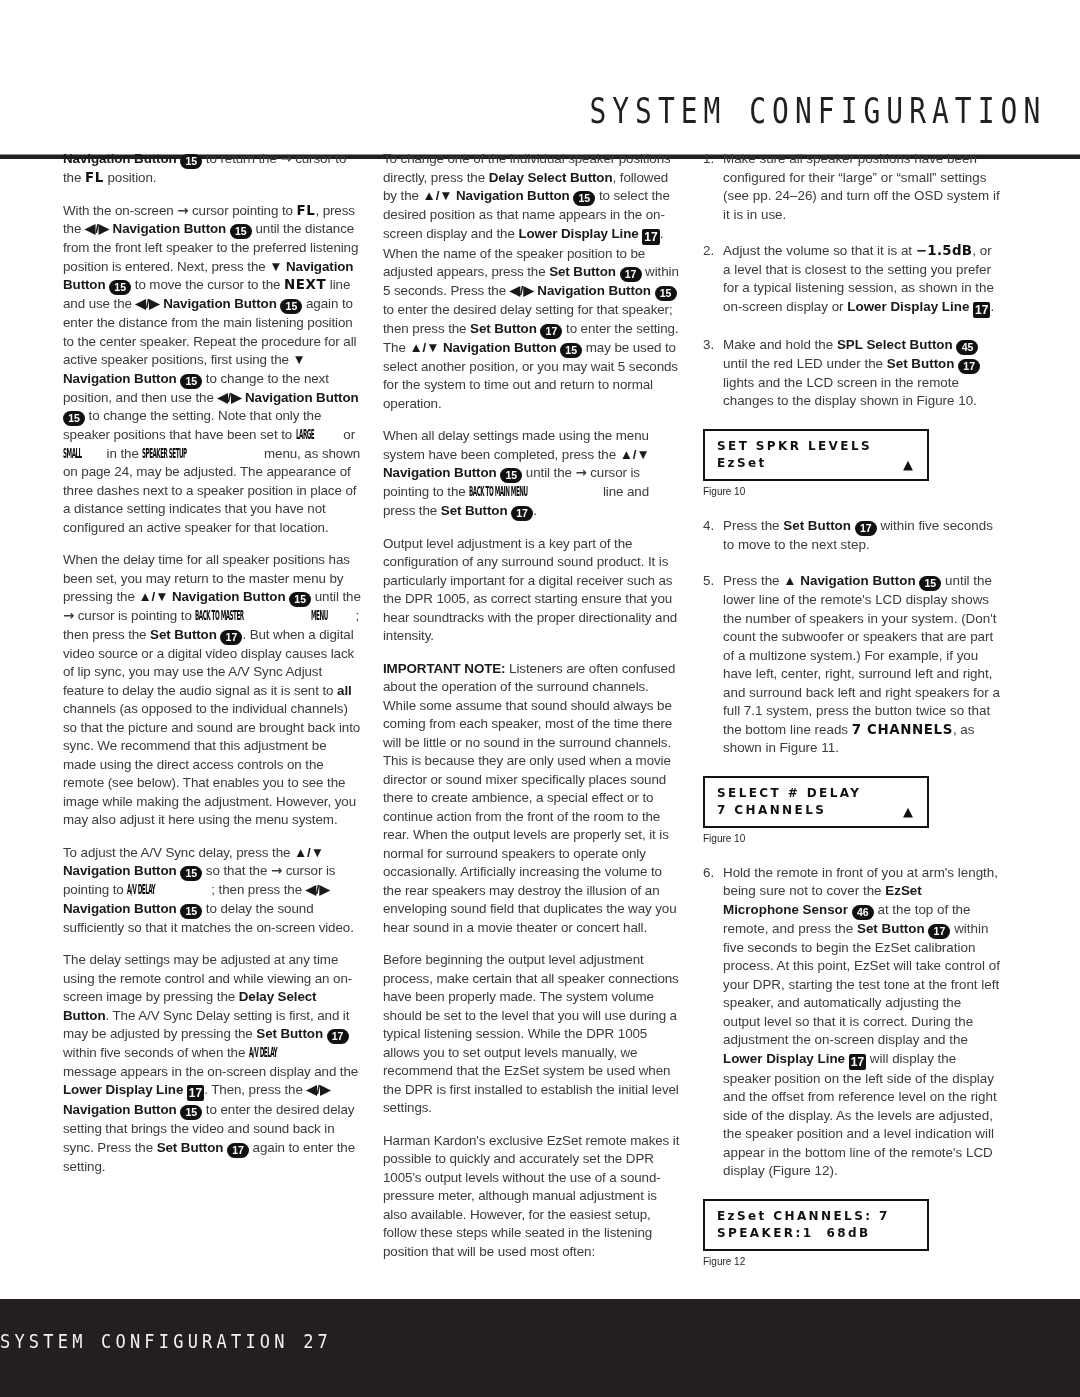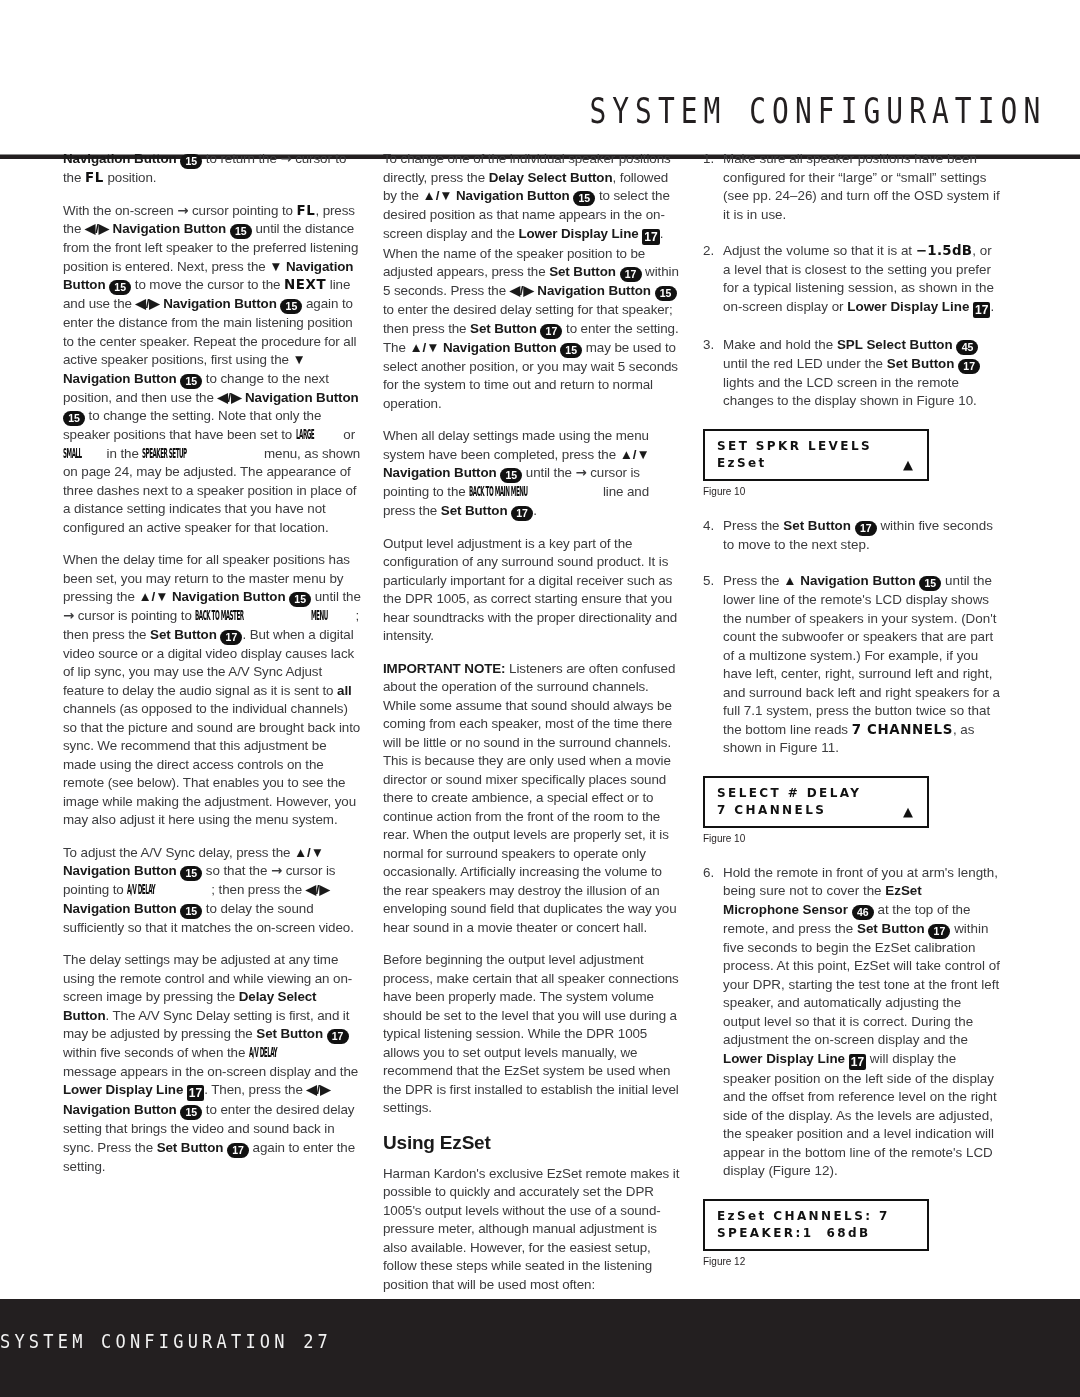--- a/index.html
+++ b/index.html
@@ -237,21 +237,20 @@
 
     <p><span>When all delay settings made using the menu system have been completed, press the </span><b>▲/▼ Navigation Button</b> <span class="ref">15</span><span> until the </span><span class="arrow">→</span><span> cursor is pointing to the </span><span class="squish w-mm" style="width:130px">BACK TO MAIN MENU</span><span> line and press the </span><b>Set Button</b> <span class="ref">17</span><span>.</span></p>
 
 
     <p>Output level adjustment is a key part of the configuration of any surround sound product. It is particularly important for a digital receiver such as the DPR 1005, as correct starting ensure that you hear soundtracks with the proper directionality and intensity.</p>
 
     <p><b>IMPORTANT NOTE:</b><span> Listeners are often confused about the operation of the surround channels. While some assume that sound should always be coming from each speaker, most of the time there will be little or no sound in the surround channels. This is because they are only used when a movie director or sound mixer specifically places sound there to create ambience, a special effect or to continue action from the front of the room to the rear. When the output levels are properly set, it is normal for surround speakers to operate only occasionally. Artificially increasing the volume to the rear speakers may destroy the illusion of an enveloping sound field that duplicates the way you hear sound in a movie theater or concert hall.</span></p>
 
     <p>Before beginning the output level adjustment process, make certain that all speaker connections have been properly made. The system volume should be set to the level that you will use during a typical listening session. While the DPR 1005 allows you to set output levels manually, we recommend that the EzSet system be used when the DPR is first installed to establish the initial level settings.</p>
 
-    <h2 class="section-head tight">Using EzSet</h2>
 
     <p>Harman Kardon's exclusive EzSet remote makes it possible to quickly and accurately set the DPR 1005's output levels without the use of a sound-pressure meter, although manual adjustment is also available. However, for the easiest setup, follow these steps while seated in the listening position that will be used most often:</p>
   </div>
 
   <div class="col">
 
     <div class="numitem">
       <span class="num">1.</span>
       <span class="body">Make sure all speaker positions have been configured for their “large” or “small” settings (see pp. 24–26) and turn off the OSD system if it is in use.</span>
     </div>

